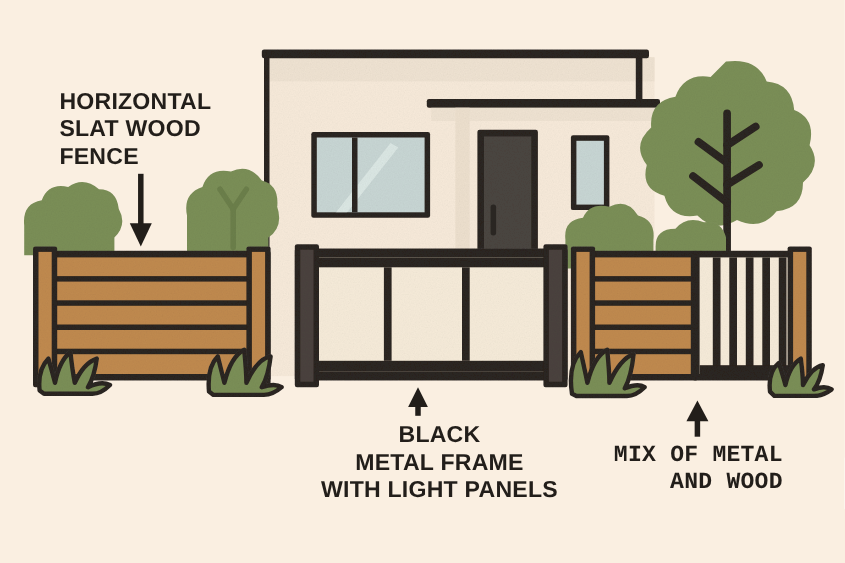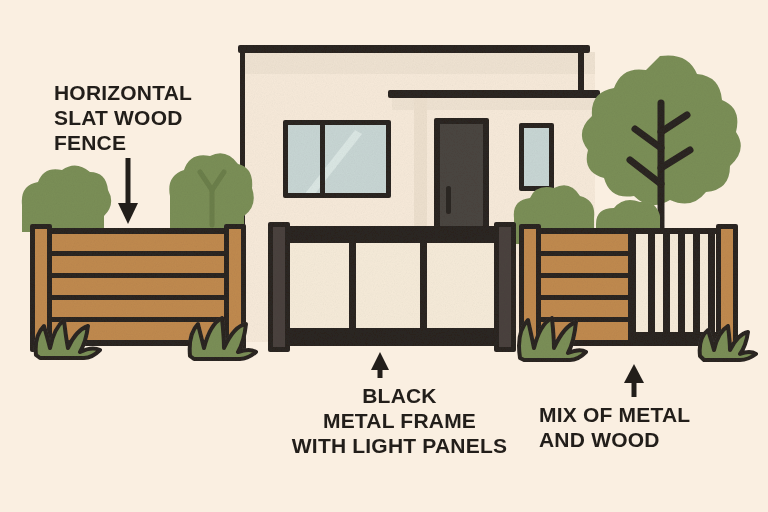--- a/index.html
+++ b/index.html
@@ -19,21 +19,21 @@
     font-family:"Liberation Sans", sans-serif;
     font-weight:bold;
     font-size:21px;
     line-height:25px;
     letter-spacing:0.2px;
     color:#221E1A;
     white-space:pre;
   }
   #label-wood  { left:54px;  top:80px;  text-align:left; }
   #label-metal { left:277px; top:383px; text-align:center; width:245px; }
-  #label-mix   { left:539px; top:402px; text-align:left; }
+  #label-mix   { left:558px; top:402px; text-align:right;font-family:Liberation Mono, monospace; }
 </style>
 </head>
 <body>
 
 <div id="scene">
 
 <svg viewBox="0 0 768 512" xmlns="http://www.w3.org/2000/svg">
   <defs>
     <filter id="grain" x="-5%" y="-5%" width="110%" height="110%">
       <feTurbulence type="fractalNoise" baseFrequency="0.9" numOctaves="3" result="n"></feTurbulence>

